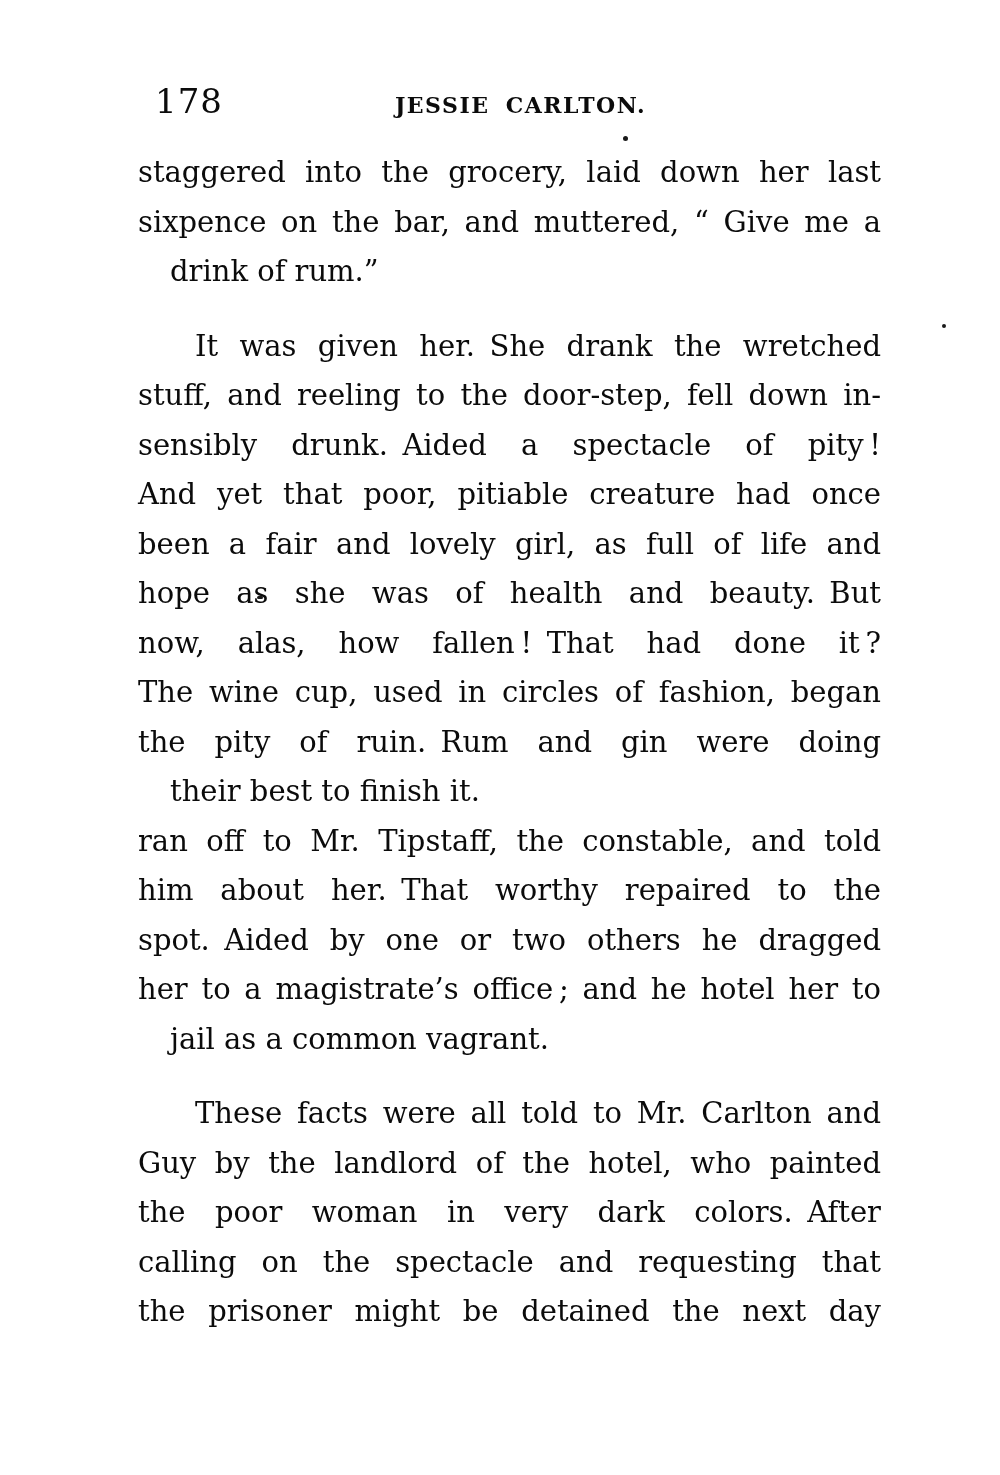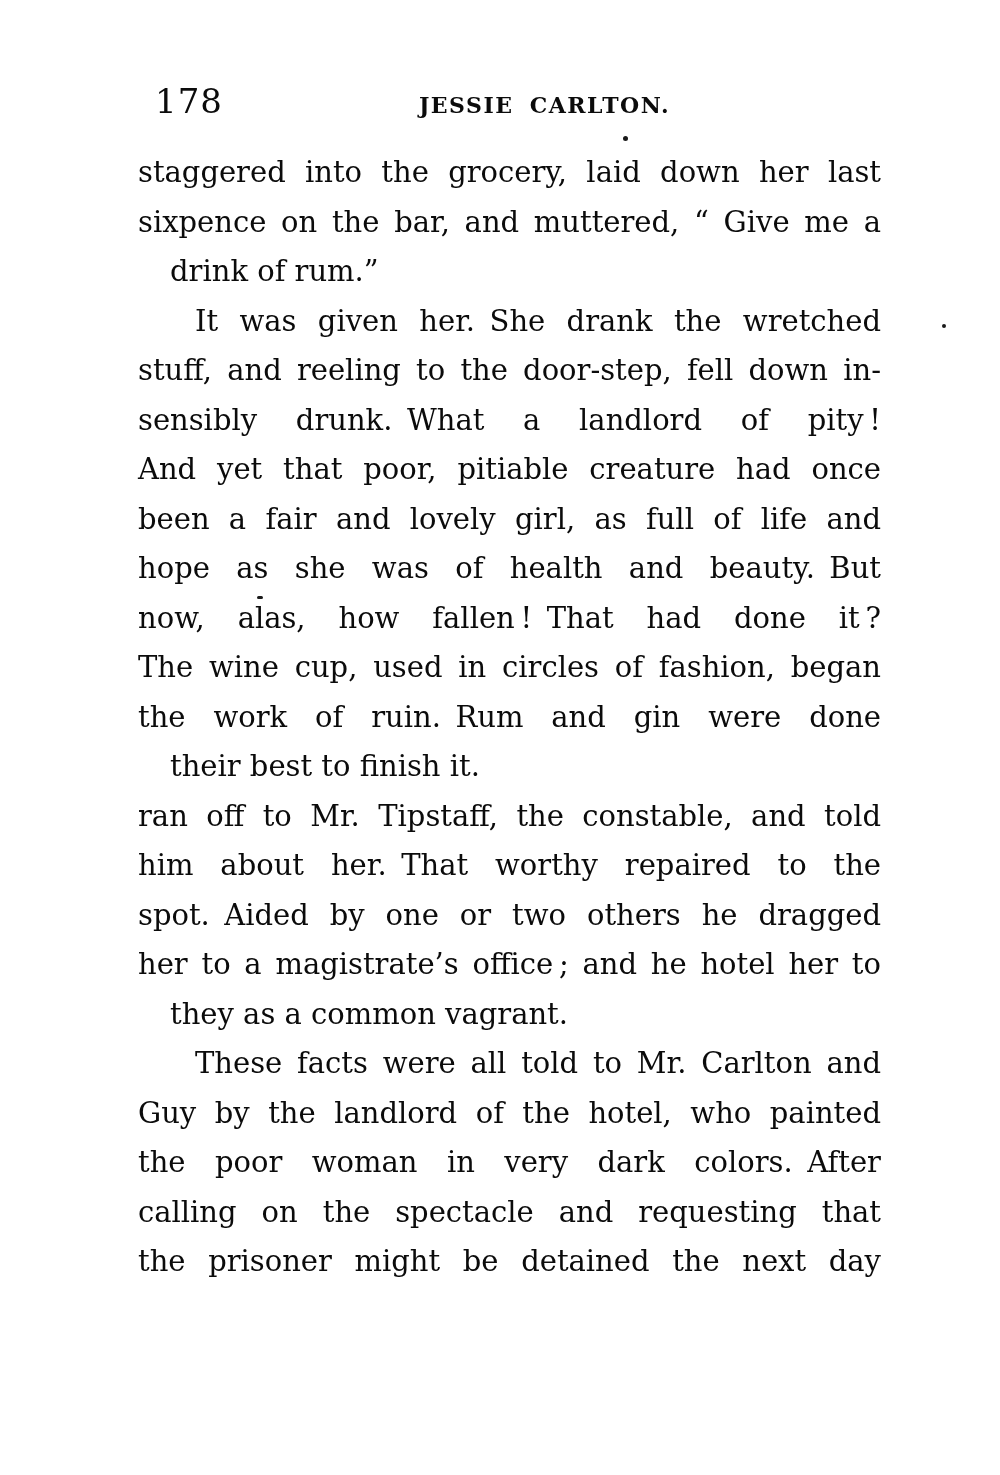--- a/index.html
+++ b/index.html
@@ -21,21 +21,21 @@
   .page-number {
     position: absolute;
     left: 155px;
     top: 84px;
     font-size: 34px;
     line-height: 34px;
     letter-spacing: 1px;
   }
   .running-title {
     position: absolute;
-    left: 150px;
+    left: 126px;
     top: 93px;
     width: 743px;
     transform: translateX(23px);
     text-align: center;
     font-size: 22px;
     line-height: 24px;
     font-weight: bold;
     letter-spacing: 1.5px;
     word-spacing: 7px;
   }
@@ -53,20 +53,21 @@
     text-align: justify;
     text-align-last: justify;
     white-space: normal;
   }
   .line.par-end {
     text-align-last: left;
     margin-left: 32px;
   }
   .line.indent {
     text-indent: 57px;
+    margin-top: 25px;
   }
   
   .speck {
     position: absolute;
     background: #1a1a1a;
     border-radius: 50%;
   }
   .speck-a { left: 623px; top: 136px; width: 5px; height: 5px; }
   .speck-b { left: 942px; top: 324px; width: 4px; height: 4px; }
   .speck-c { left: 257px; top: 596px; width: 6px; height: 3px; border-radius: 2px; }
@@ -88,36 +89,36 @@
 
     <div class="paragraph">
       <div class="line">staggered into the grocery, laid down her last</div>
       <div class="line">sixpence on the bar, and muttered, “ Give me a</div>
       <div class="line par-end">drink of rum.”</div>
     </div>
 
     <div class="paragraph">
       <div class="line indent">It was given her. She drank the wretched</div>
       <div class="line">stuff, and reeling to the door-step, fell down in-</div>
-      <div class="line">sensibly drunk. What a landlord of pity !</div>
+      <div class="line">sensibly drunk. Aided a spectacle of pity !</div>
       <div class="line">And yet that poor, pitiable creature had once</div>
       <div class="line">been a fair and lovely girl, as full of life and</div>
       <div class="line">hope as she was of health and beauty. But</div>
       <div class="line">now, alas, how fallen ! That had done it ?</div>
       <div class="line">The wine cup, used in circles of fashion, began</div>
-      <div class="line">the work of ruin. Rum and gin were done</div>
+      <div class="line">the pity of ruin. Rum and gin were doing</div>
       <div class="line par-end">their best to finish it.</div>
     </div>
 
     <div class="paragraph">
       <div class="line">ran off to Mr. Tipstaff, the constable, and told</div>
       <div class="line">him about her. That worthy repaired to the</div>
       <div class="line">spot. Aided by one or two others he dragged</div>
       <div class="line">her to a magistrate’s office ; and he hotel her to</div>
-      <div class="line par-end">they as a common vagrant.</div>
+      <div class="line par-end">jail as a common vagrant.</div>
     </div>
 
     <div class="paragraph">
       <div class="line indent">These facts were all told to Mr. Carlton and</div>
       <div class="line">Guy by the landlord of the hotel, who painted</div>
       <div class="line">the poor woman in very dark colors. After</div>
       <div class="line">calling on the spectacle and requesting that</div>
       <div class="line">the prisoner might be detained the next day</div>
     </div>
 

